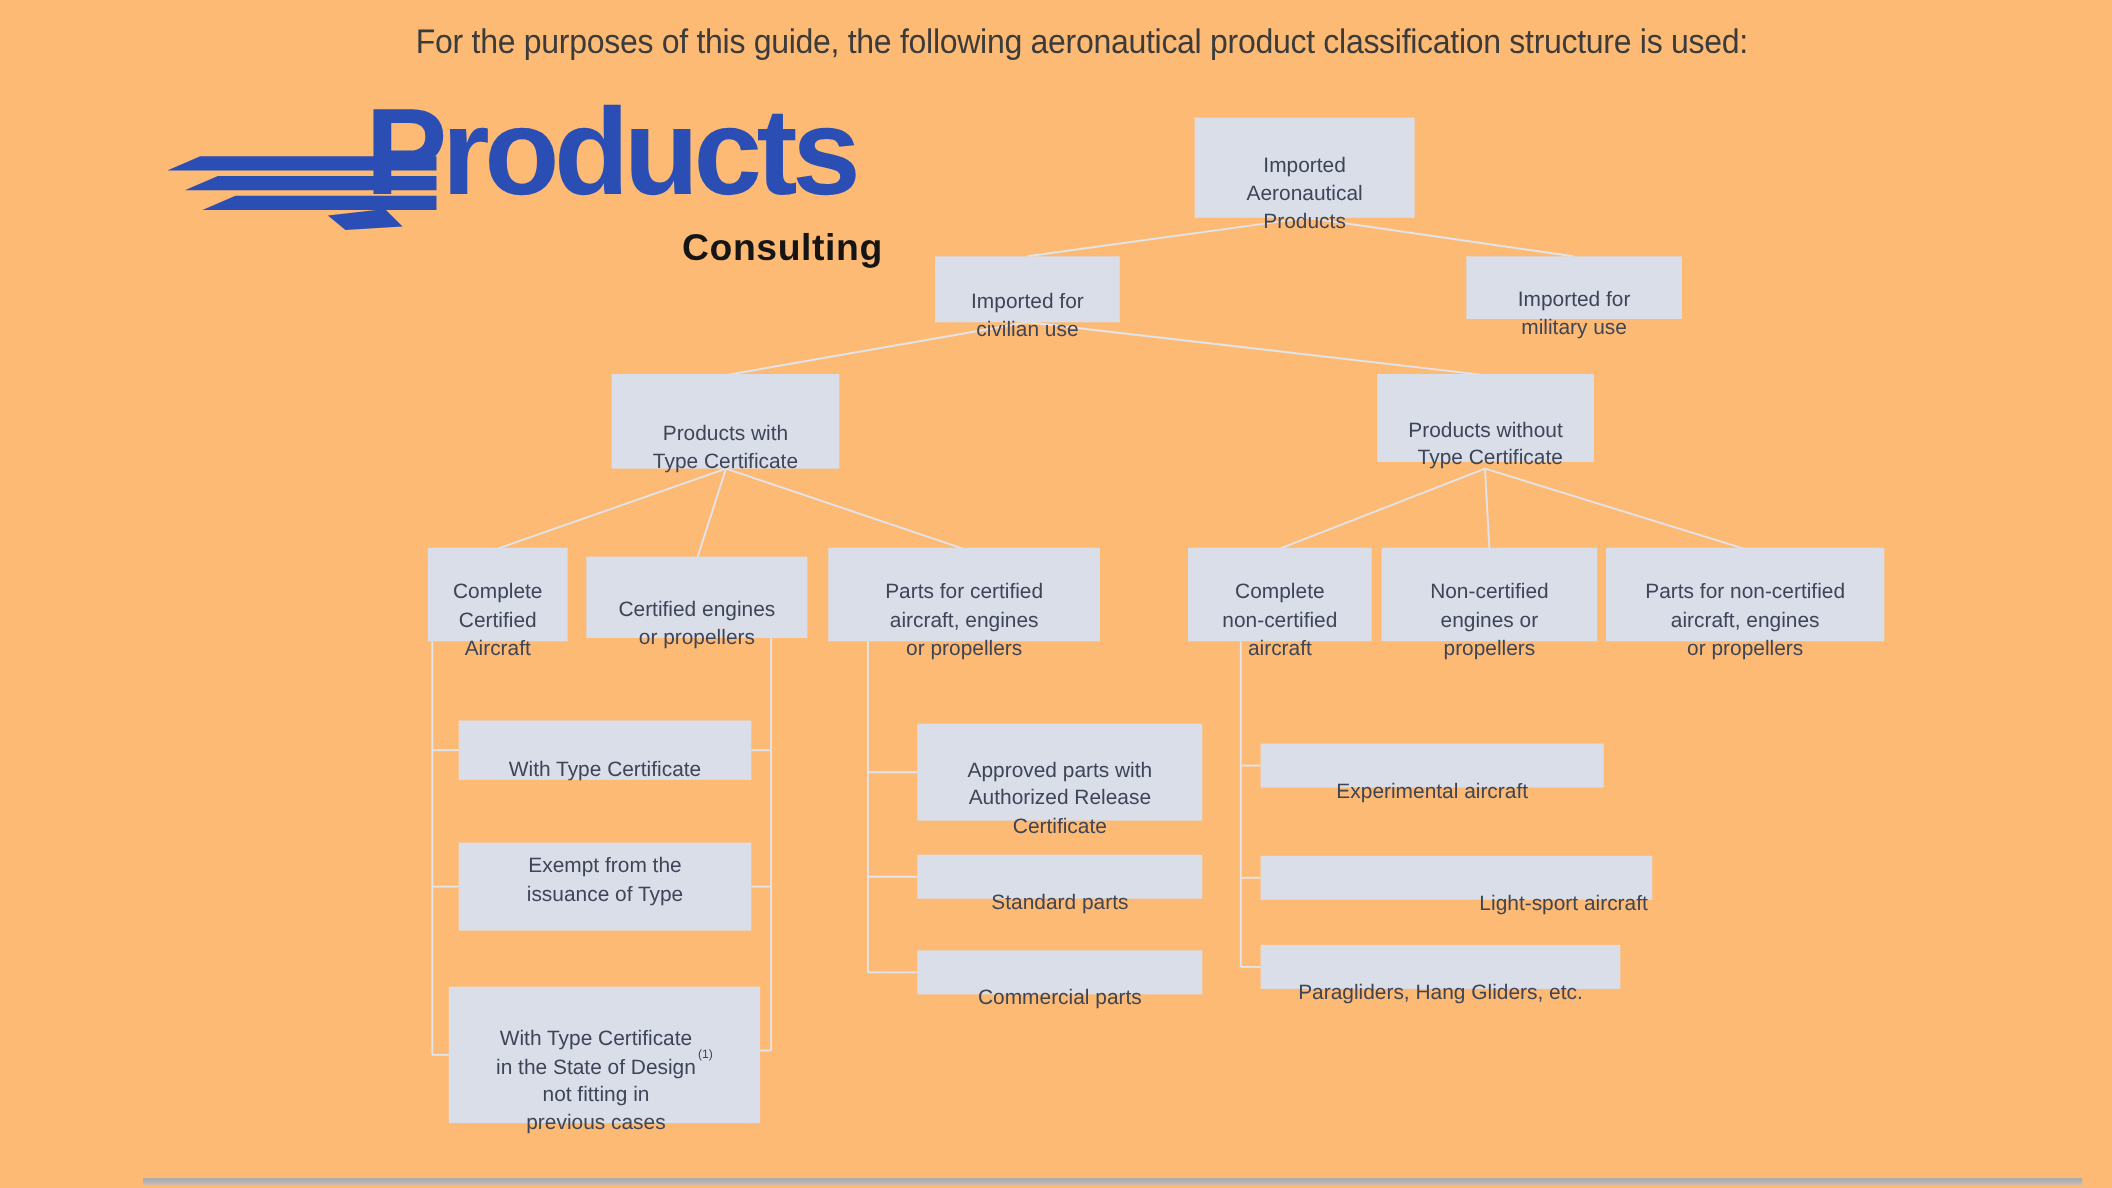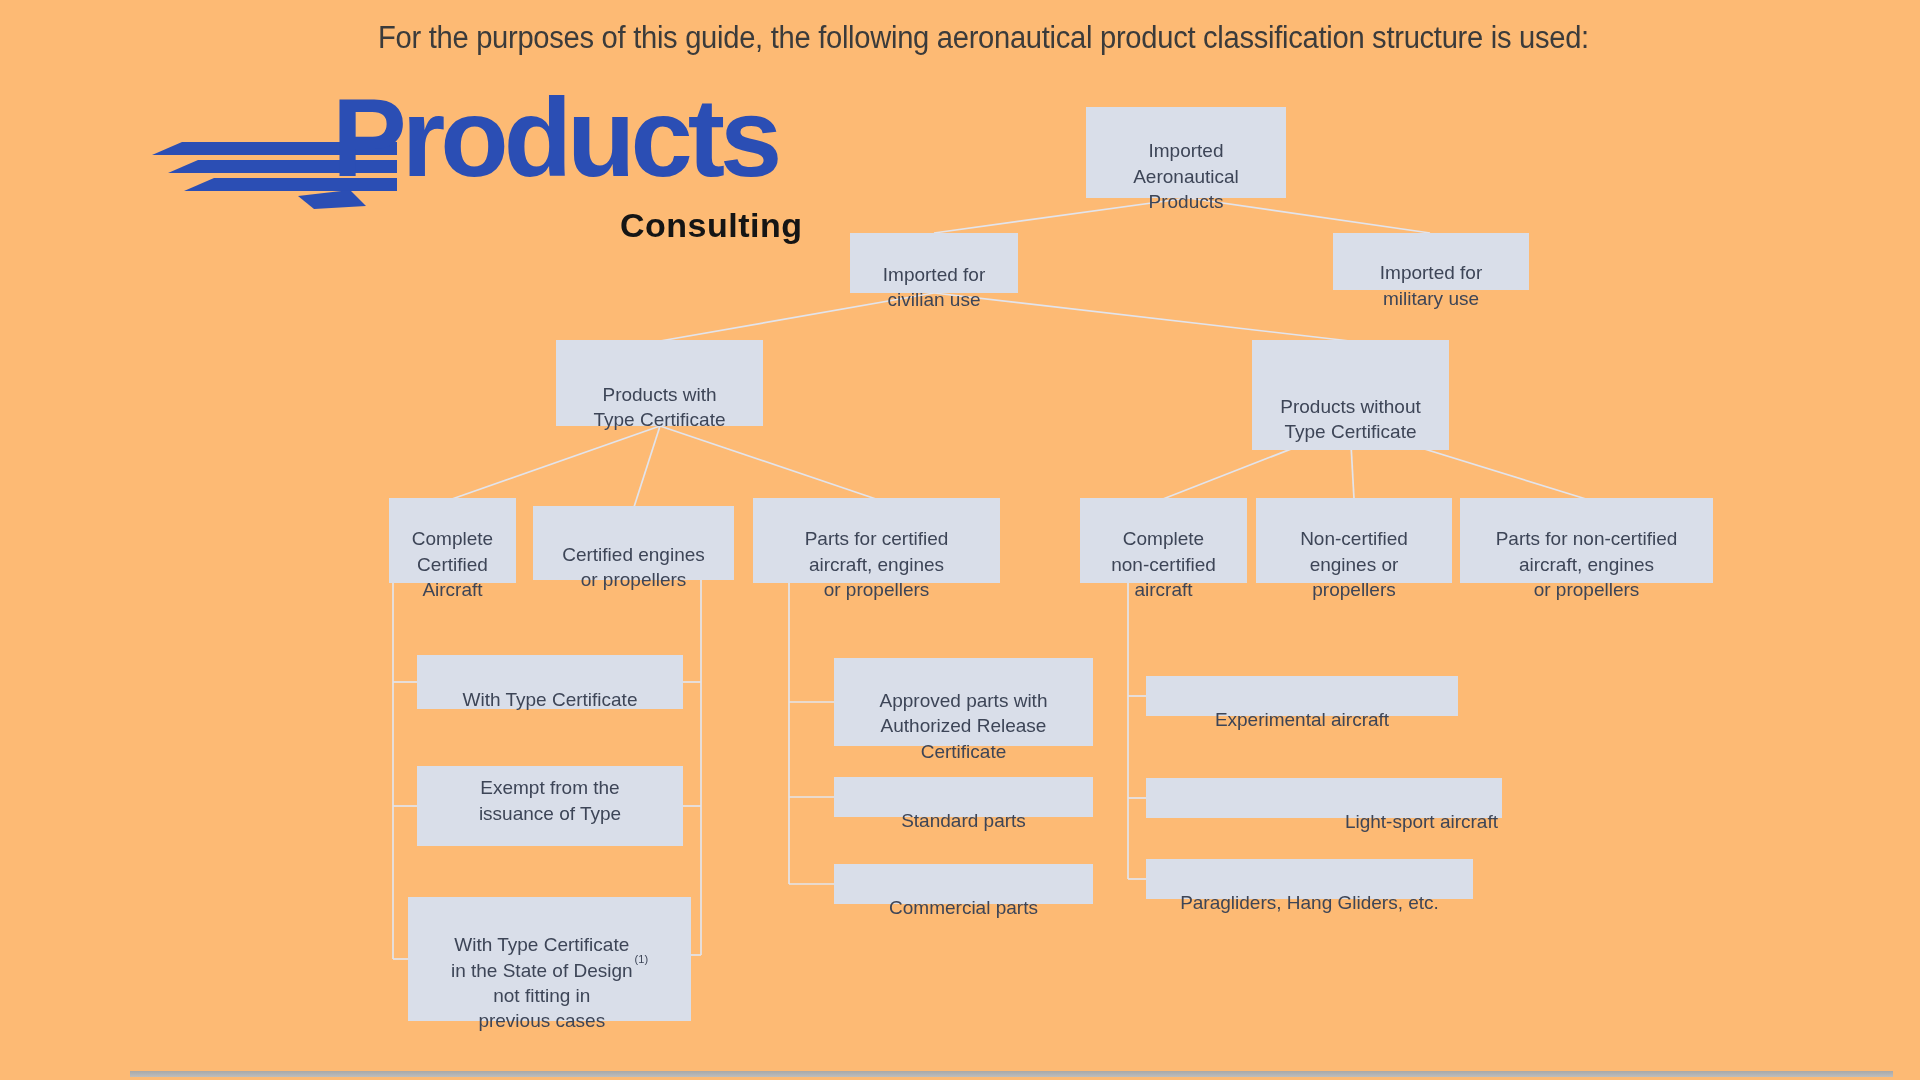--- a/index.html
+++ b/index.html
@@ -87,21 +87,21 @@
   <div class="node" style="left:1333px;top:233px;width:196px;height:57px;">
       <span>Imported for
 military use</span>
     </div>
 
   <div class="node" style="left:556px;top:340px;width:207px;height:86px;">
       <span>Products with
 Type Certificate</span>
     </div>
 
-  <div class="node" style="left:1252px;top:340px;width:197px;height:110px;">
+  <div class="node" style="left:1252px;top:340px;width:197px;height:80px;text-align:right;">
       <span>Products without
 Type Certificate</span>
     </div>
 
   <div class="node" style="left:389px;top:498px;width:127px;height:85px;">
       <span>Complete
 Certified
 Aircraft</span>
     </div>
 

